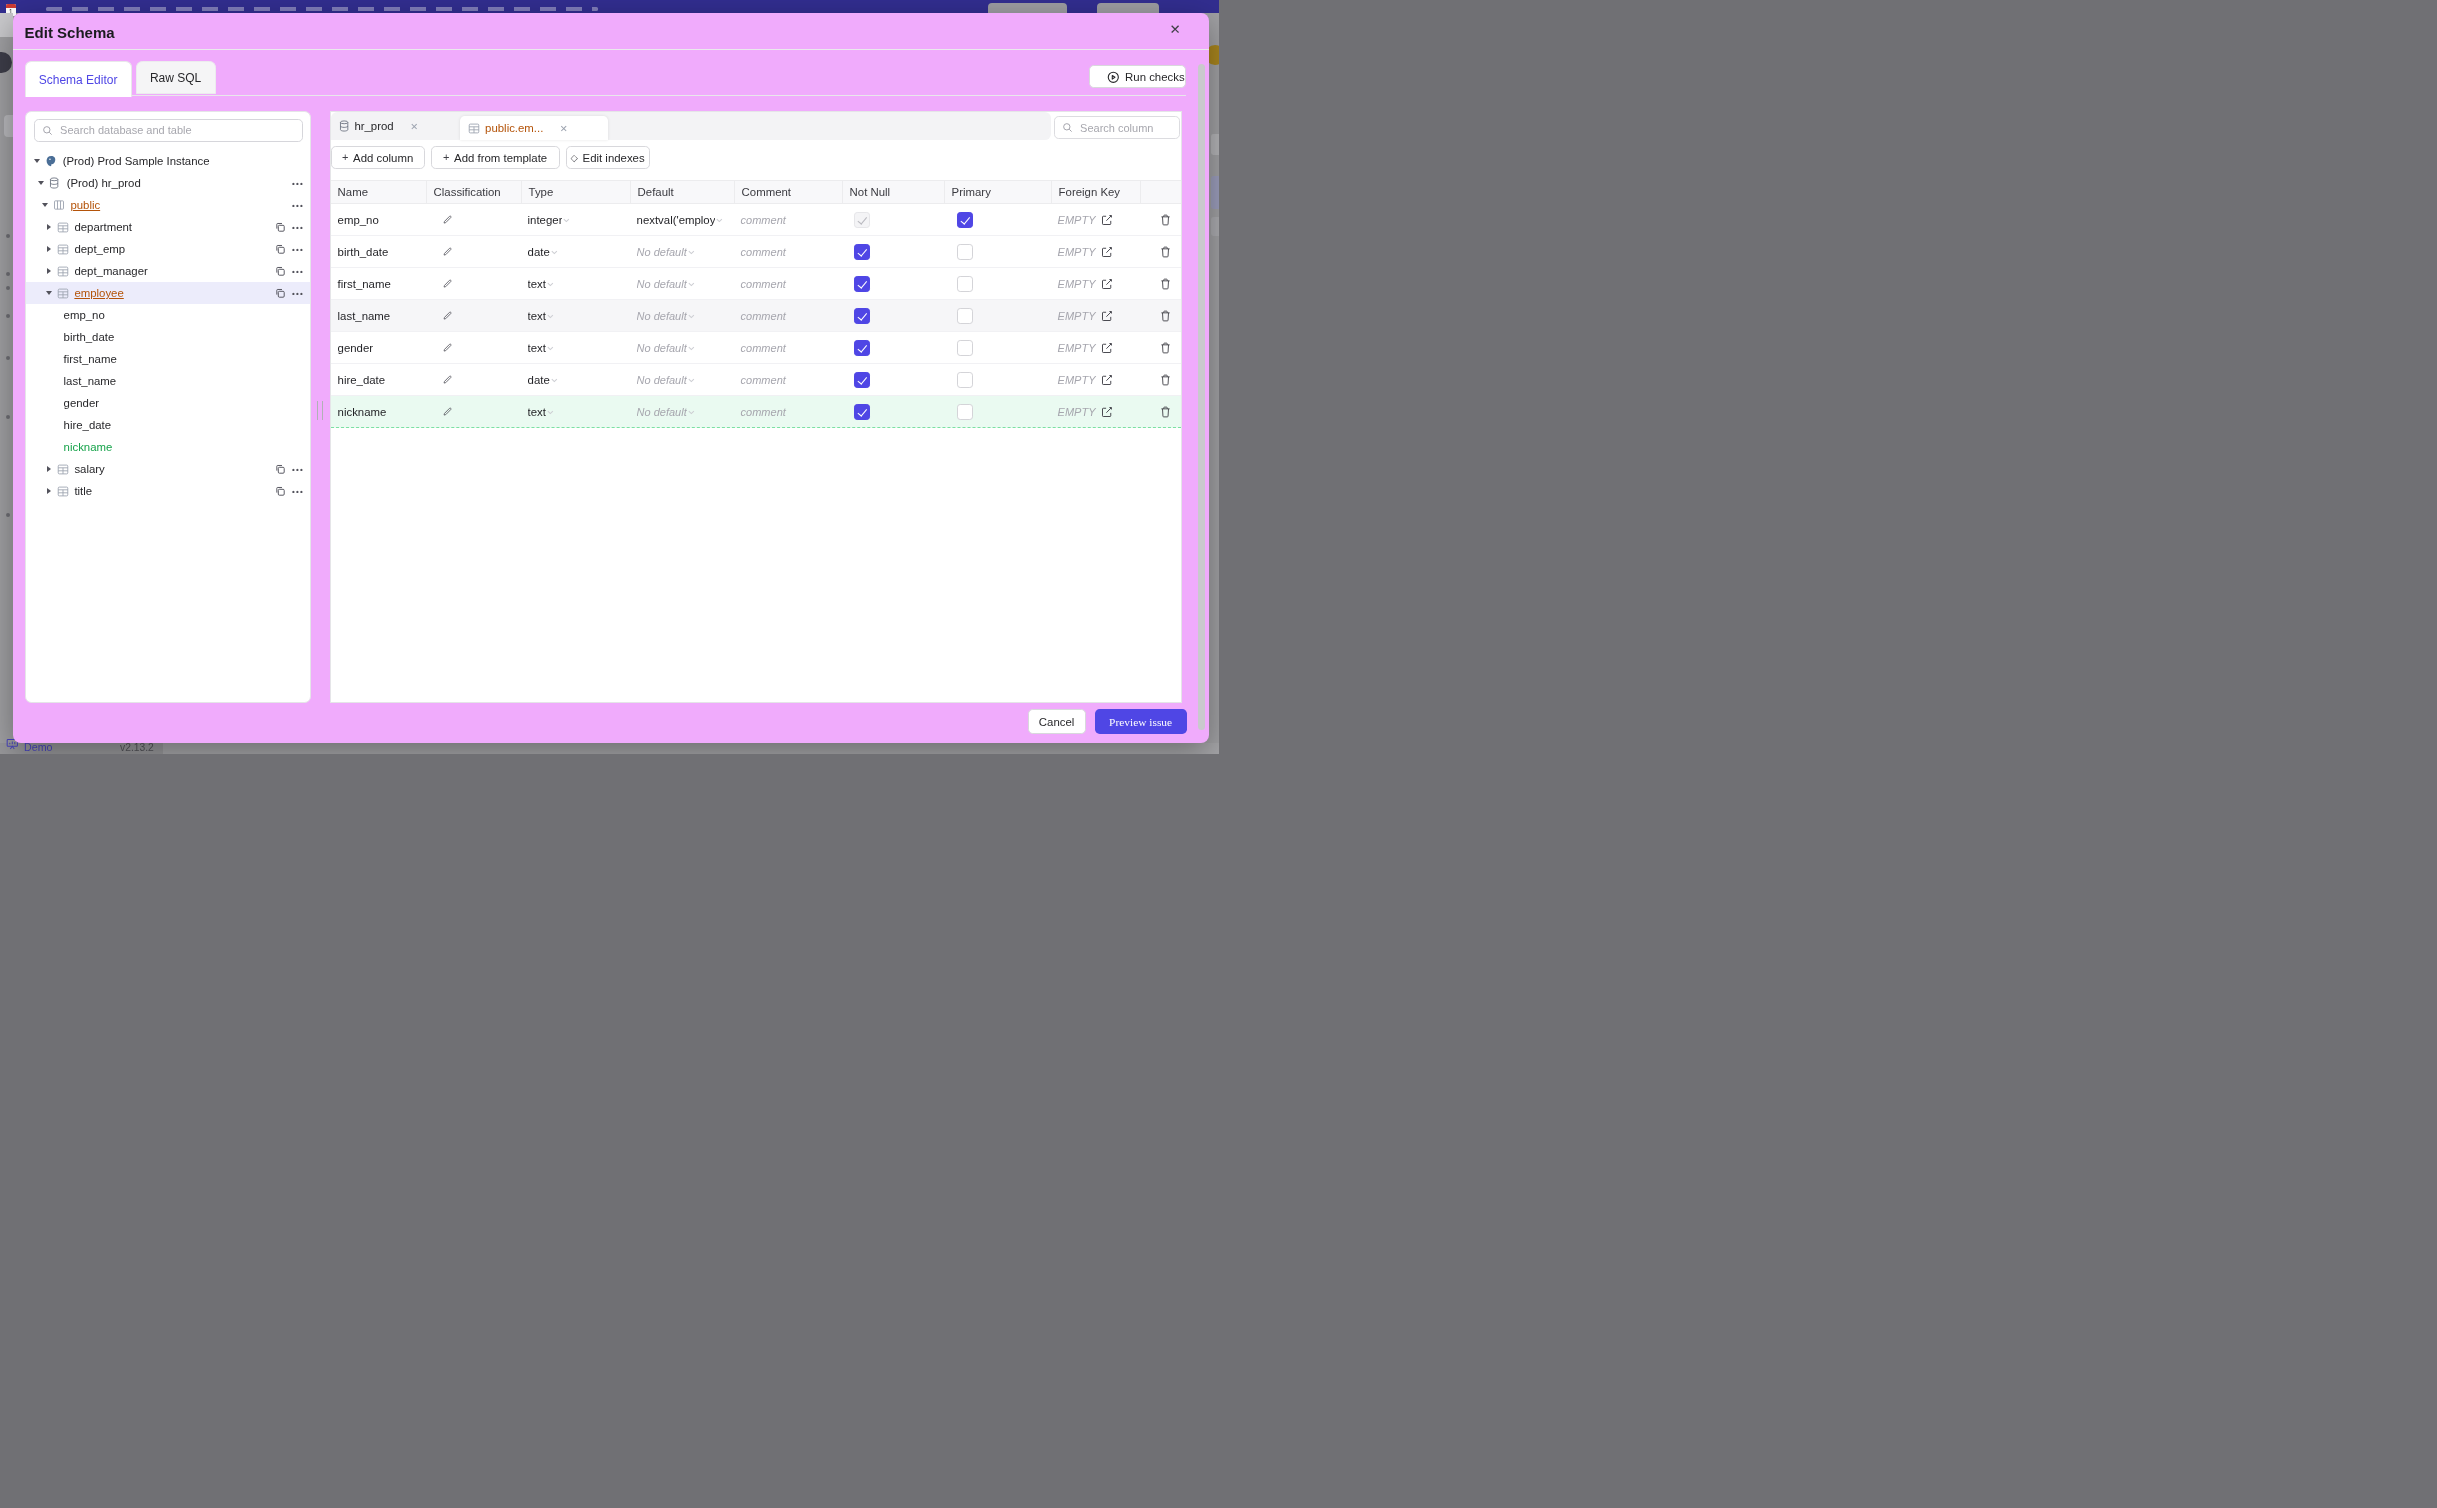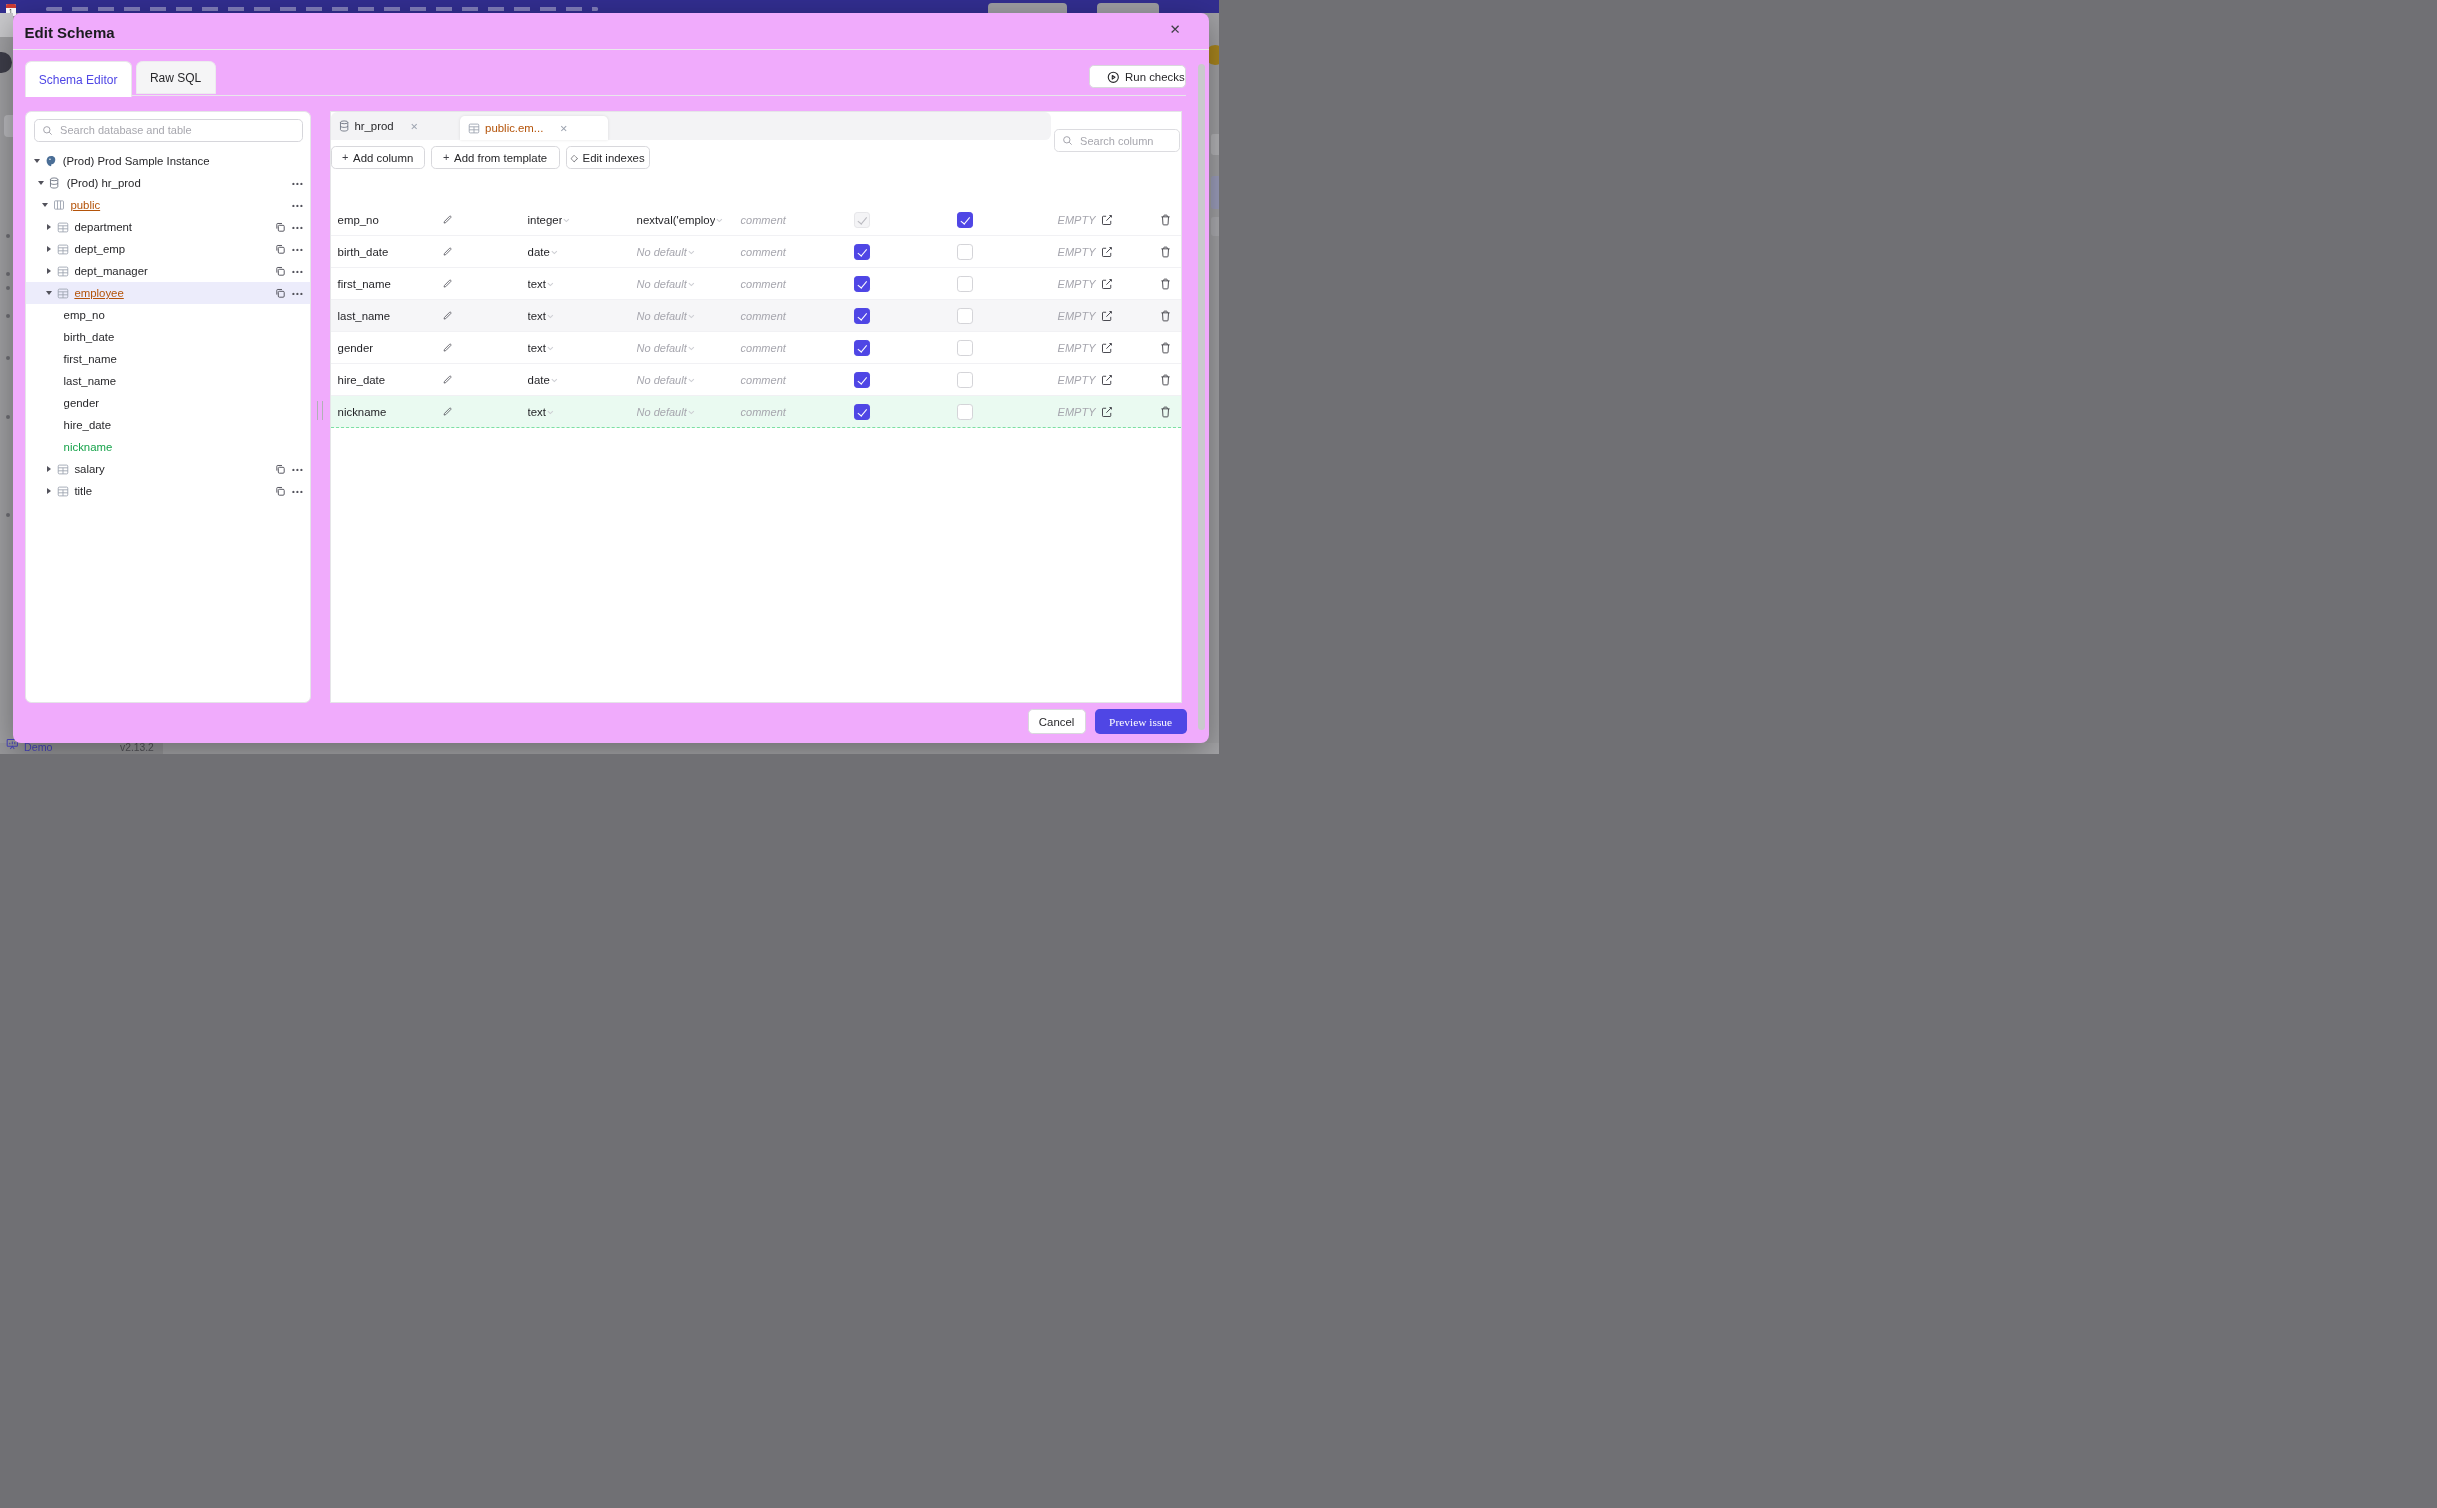--- a/index.html
+++ b/index.html
@@ -78,21 +78,21 @@
   .main{left:317px;top:98px;width:852px;height:592px;border:0.8px solid #e5e5e8;border-radius:0;
         background:#fff;box-sizing:border-box;padding-left:24px;}
   .strip{left:0;top:0;width:720px;height:28px;background:#f3f3f5;border-radius:6.3px 6.3px 6.3px 0;}
   .chip{display:flex;align-items:center;gap:5.5px;font-size:11.4px;color:#27272a;box-sizing:border-box;
         padding:0 8px;cursor:pointer;}
   .chip-x{color:#9ca3af;font-size:9.5px;margin-left:11px;cursor:pointer;}
   .chip1{left:0;top:0;width:125px;height:28px;}
   .chip2{left:129px;top:4px;width:148px;height:24px;background:#fff;border-radius:4.7px 4.7px 0 0;
          box-shadow:0 0 3.2px rgba(0,0,0,.10);}
   .chip2 .chip-lbl{color:var(--amber);}
-  .col-search{left:723px;top:17px;width:126px;height:23px;}
+  .col-search{left:723px;top:4px;width:126px;height:23px;}
   .tb{position:absolute;top:34px;height:23px;border:0.8px solid #d8d8dc;border-radius:4.7px;background:#fff;
       display:flex;align-items:center;justify-content:center;gap:4.7px;font-size:11.4px;color:#27272a;
       box-sizing:border-box;cursor:pointer;}
   .glyph{font-size:11px;color:#3f3f46;line-height:11px;}
 
   .grid-cols{display:grid;grid-template-columns:95px 95px 109px 104px 108px 102px 107px 89px 40px;
              align-items:center;}
   .thead{left:0;top:68px;width:850px;height:24px;background:#f8f8fa;border-top:0.8px solid #ececee;
          border-bottom:0.8px solid #ececee;font-size:11.4px;color:#3a3a40;box-sizing:border-box;}
   .thead .hc{padding-left:7px;height:100%;display:flex;align-items:center;box-sizing:border-box;}
@@ -448,20 +448,31 @@
       </div>
       <div class="tb" style="left:100px;width:129px;">
         <span class="glyph">+</span>
         <span>Add from template</span>
       </div>
       <div class="tb" style="left:235px;width:84px;">
         <span class="glyph" style="font-size:9.5px;">◇</span>
         <span>Edit indexes</span>
       </div>
 
+      <div class="abs thead grid-cols" id="thead">
+          <div class="hc">Name</div>
+          <div class="hc">Classification</div>
+          <div class="hc">Type</div>
+          <div class="hc">Default</div>
+          <div class="hc">Comment</div>
+          <div class="hc">Not Null</div>
+          <div class="hc">Primary</div>
+          <div class="hc">Foreign Key</div>
+          <div class="hc"></div>
+        </div>
       <div class="abs tbody" id="tbody">
           <div class="trow grid-cols">
             <div class="cell">
               <span>emp_no</span>
             </div>
             <div class="cell cls">
               <span style="display: flex;">
                 <svg width="11" height="11" viewBox="0 0 16 16" fill="none" stroke="#52525b" stroke-width="1.2">
                   <path d="M3 13.2 L3.6 10.8 L11 3.3 a1.15 1.15 0 0 1 1.65 0 l.15 .15 a1.15 1.15 0 0 1 0 1.65 L5.4 12.6 Z"></path>
                 </svg>

